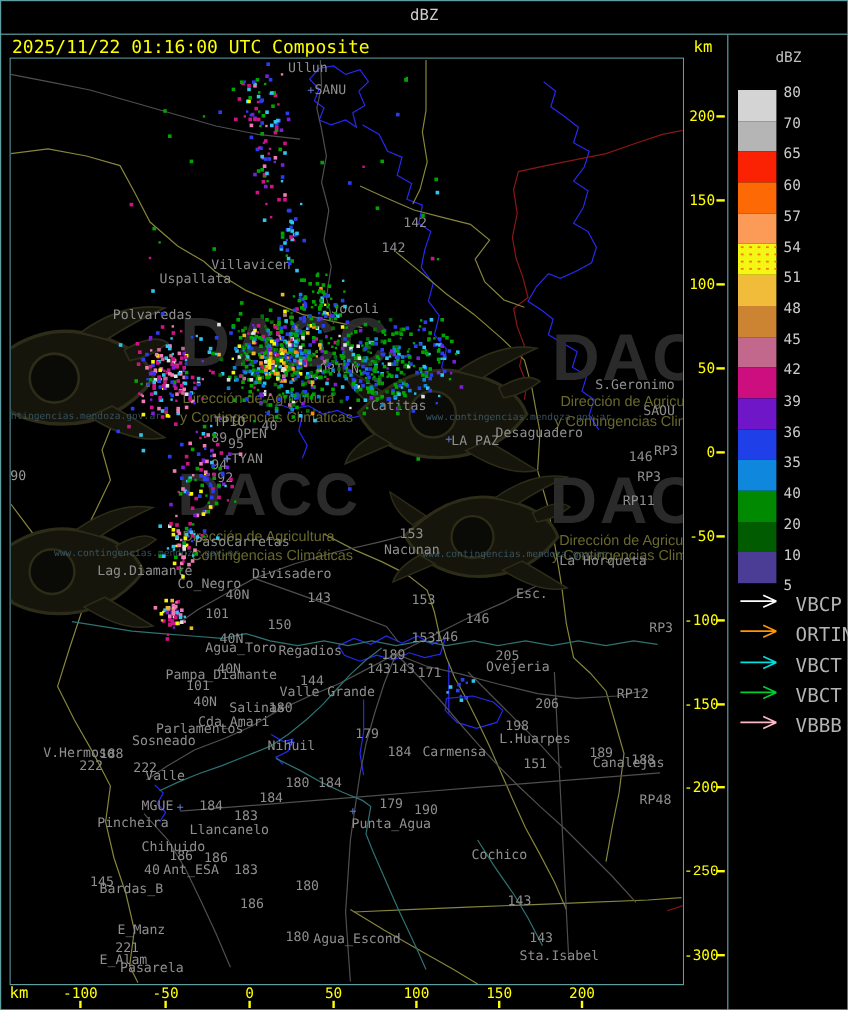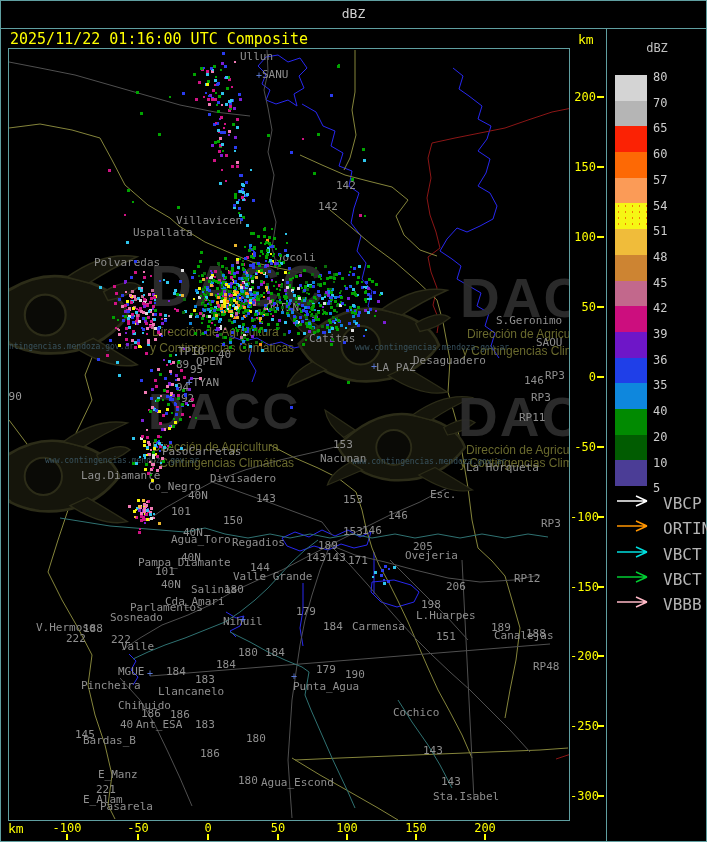--- a/index.html
+++ b/index.html
@@ -1793,21 +1793,21 @@
       <div class="ytick-label" style="top: 322px;">0</div>
       <div class="ytick-dash" style="top: 328px;"></div>
       <div class="ytick-label" style="top: 392px;">-50</div>
       <div class="ytick-dash" style="top: 398px;"></div>
       <div class="ytick-label" style="top: 462px;">-100</div>
       <div class="ytick-dash" style="top: 468px;"></div>
       <div class="ytick-label" style="top: 532px;">-150</div>
       <div class="ytick-dash" style="top: 538px;"></div>
       <div class="ytick-label" style="top: 601px;">-200</div>
       <div class="ytick-dash" style="top: 607px;"></div>
-      <div class="ytick-label" style="top: 671px;">-250</div>
+      <div class="ytick-label" style="top: 671px; font-family: Liberation Mono, monospace;">-250</div>
       <div class="ytick-dash" style="top: 677px;"></div>
       <div class="ytick-label" style="top: 741px;">-300</div>
       <div class="ytick-dash" style="top: 747px;"></div>
     </div>
   <div id="x-axis">
     <div class="unit">km</div>
   <div class="xtick-label" style="left: 47px;">-100</div>
       <div class="xtick-dash" style="left: 66px;"></div>
       <div class="xtick-label" style="left: 118px;">-50</div>
       <div class="xtick-dash" style="left: 137px;"></div>

